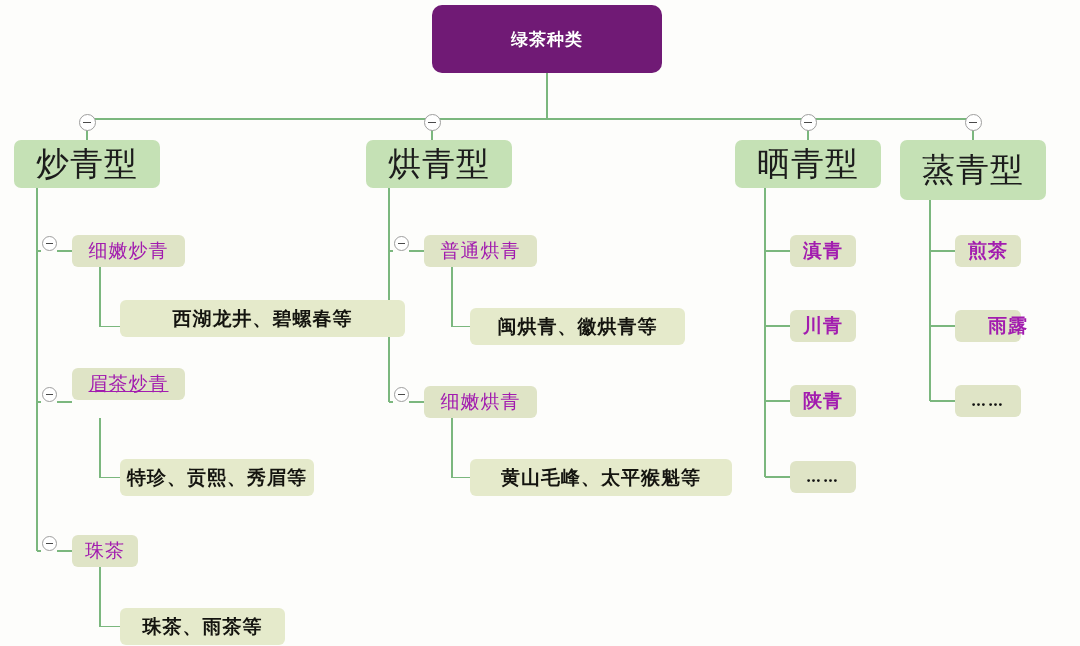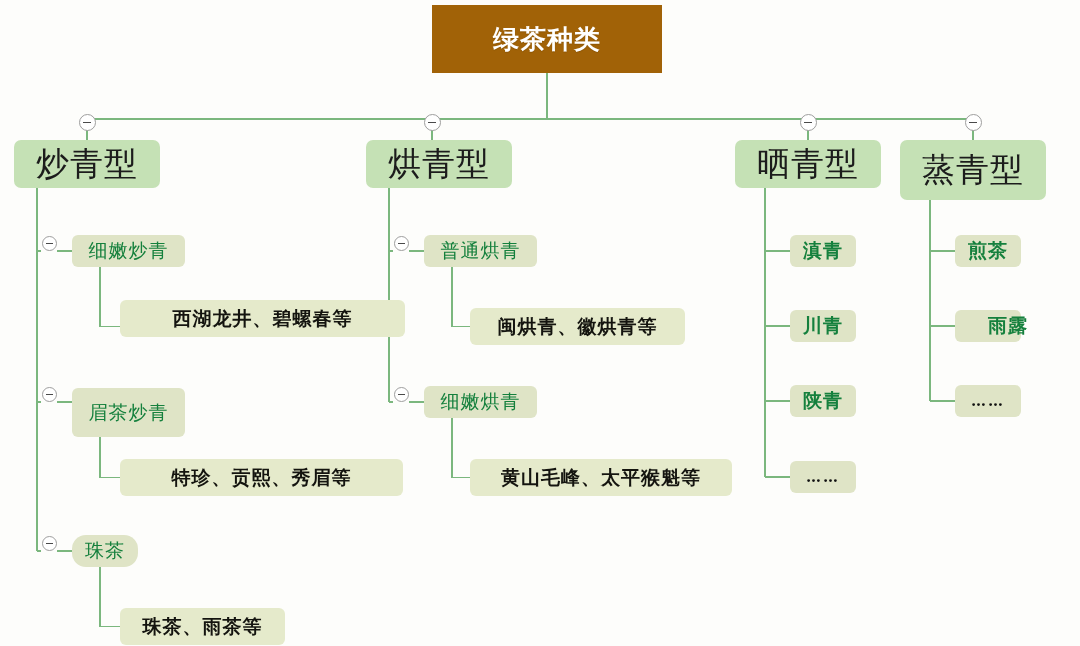--- a/index.html
+++ b/index.html
@@ -27,39 +27,39 @@
     position: absolute;
     box-sizing: border-box;
     display: flex;
     align-items: center;
     justify-content: center;
     white-space: nowrap;
     border-radius: 8px;
     letter-spacing: 1px;
   }
   .node.root {
-    background: #a16207;
+    background: #701a75;
     color: #ffffff;
-    font-size: 26px;
-    font-weight: 700;
-    border-radius: 0;
+    font-size: 17px;
+    font-weight: 700;
+    border-radius: 10px;
     font-family: "DejaVu Sans", "Liberation Sans", sans-serif;
     text-shadow: 0 1px 1px rgba(0,0,0,0.12);
   }
   .node.l2 {
     background: #c5e1b5;
     color: #1c1c1c;
     font-size: 33px;
     font-weight: 400;
     border-radius: 7px;
     font-family: "DejaVu Sans", "Liberation Sans", sans-serif;
   }
   .node.l3 {
     background: #dfe4c6;
-    color: #15803d;
+    color: #a21caf;
     font-size: 19px;
     border-radius: 6px;
     font-family: "DejaVu Sans", "Liberation Sans", sans-serif;
   }
   .node.l4 {
     background: #e5eacb;
     color: #14140f;
     font-size: 19px;
     border-radius: 6px;
     font-family: "DejaVu Serif", "Liberation Serif", serif;
@@ -153,26 +153,26 @@
       </div>
       <div class="node l2" style="left: 14px; top: 140px; width: 146px; height: 48px;">炒青型</div>
       <div class="collapse small" style="left: 41.5px; top: 235.5px;">
         <span class="bar"></span>
       </div>
       <div class="node l3" style="left: 72px; top: 235px; width: 113px; height: 32px;">细嫩炒青</div>
       <div class="node l4" style="left: 120px; top: 300px; width: 285px; height: 37px;">西湖龙井、碧螺春等</div>
       <div class="collapse small" style="left: 41.5px; top: 386.5px;">
         <span class="bar"></span>
       </div>
-      <div class="node l3" style="left: 72px; top: 388px; width: 113px; height: 49px;">眉茶炒青</div>
-      <div class="node l4" style="left: 120px; top: 459px; width: 283px; height: 37px;">特珍、贡熙、秀眉等</div>
+      <div class="node l3" style="left: 72px; top: 368px; width: 113px; height: 32px; text-decoration: underline;">眉茶炒青</div>
+      <div class="node l4" style="left: 120px; top: 459px; width: 194px; height: 37px;">特珍、贡熙、秀眉等</div>
       <div class="collapse small" style="left: 41.5px; top: 535.5px;">
         <span class="bar"></span>
       </div>
-      <div class="node l3" style="left: 72px; top: 535px; width: 66px; height: 32px; border-radius: 14px;">珠茶</div>
+      <div class="node l3" style="left: 72px; top: 535px; width: 66px; height: 32px;">珠茶</div>
       <div class="node l4" style="left: 120px; top: 608px; width: 165px; height: 37px;">珠茶、雨茶等</div>
       <div class="collapse" style="left: 423.5px; top: 113.5px;">
         <span class="bar"></span>
       </div>
       <div class="node l2" style="left: 366px; top: 140px; width: 146px; height: 48px;">烘青型</div>
       <div class="collapse small" style="left: 393.5px; top: 235.5px;">
         <span class="bar"></span>
       </div>
       <div class="node l3" style="left: 424px; top: 235px; width: 113px; height: 32px;">普通烘青</div>
       <div class="node l4" style="left: 470px; top: 308px; width: 215px; height: 37px;">闽烘青、徽烘青等</div>

